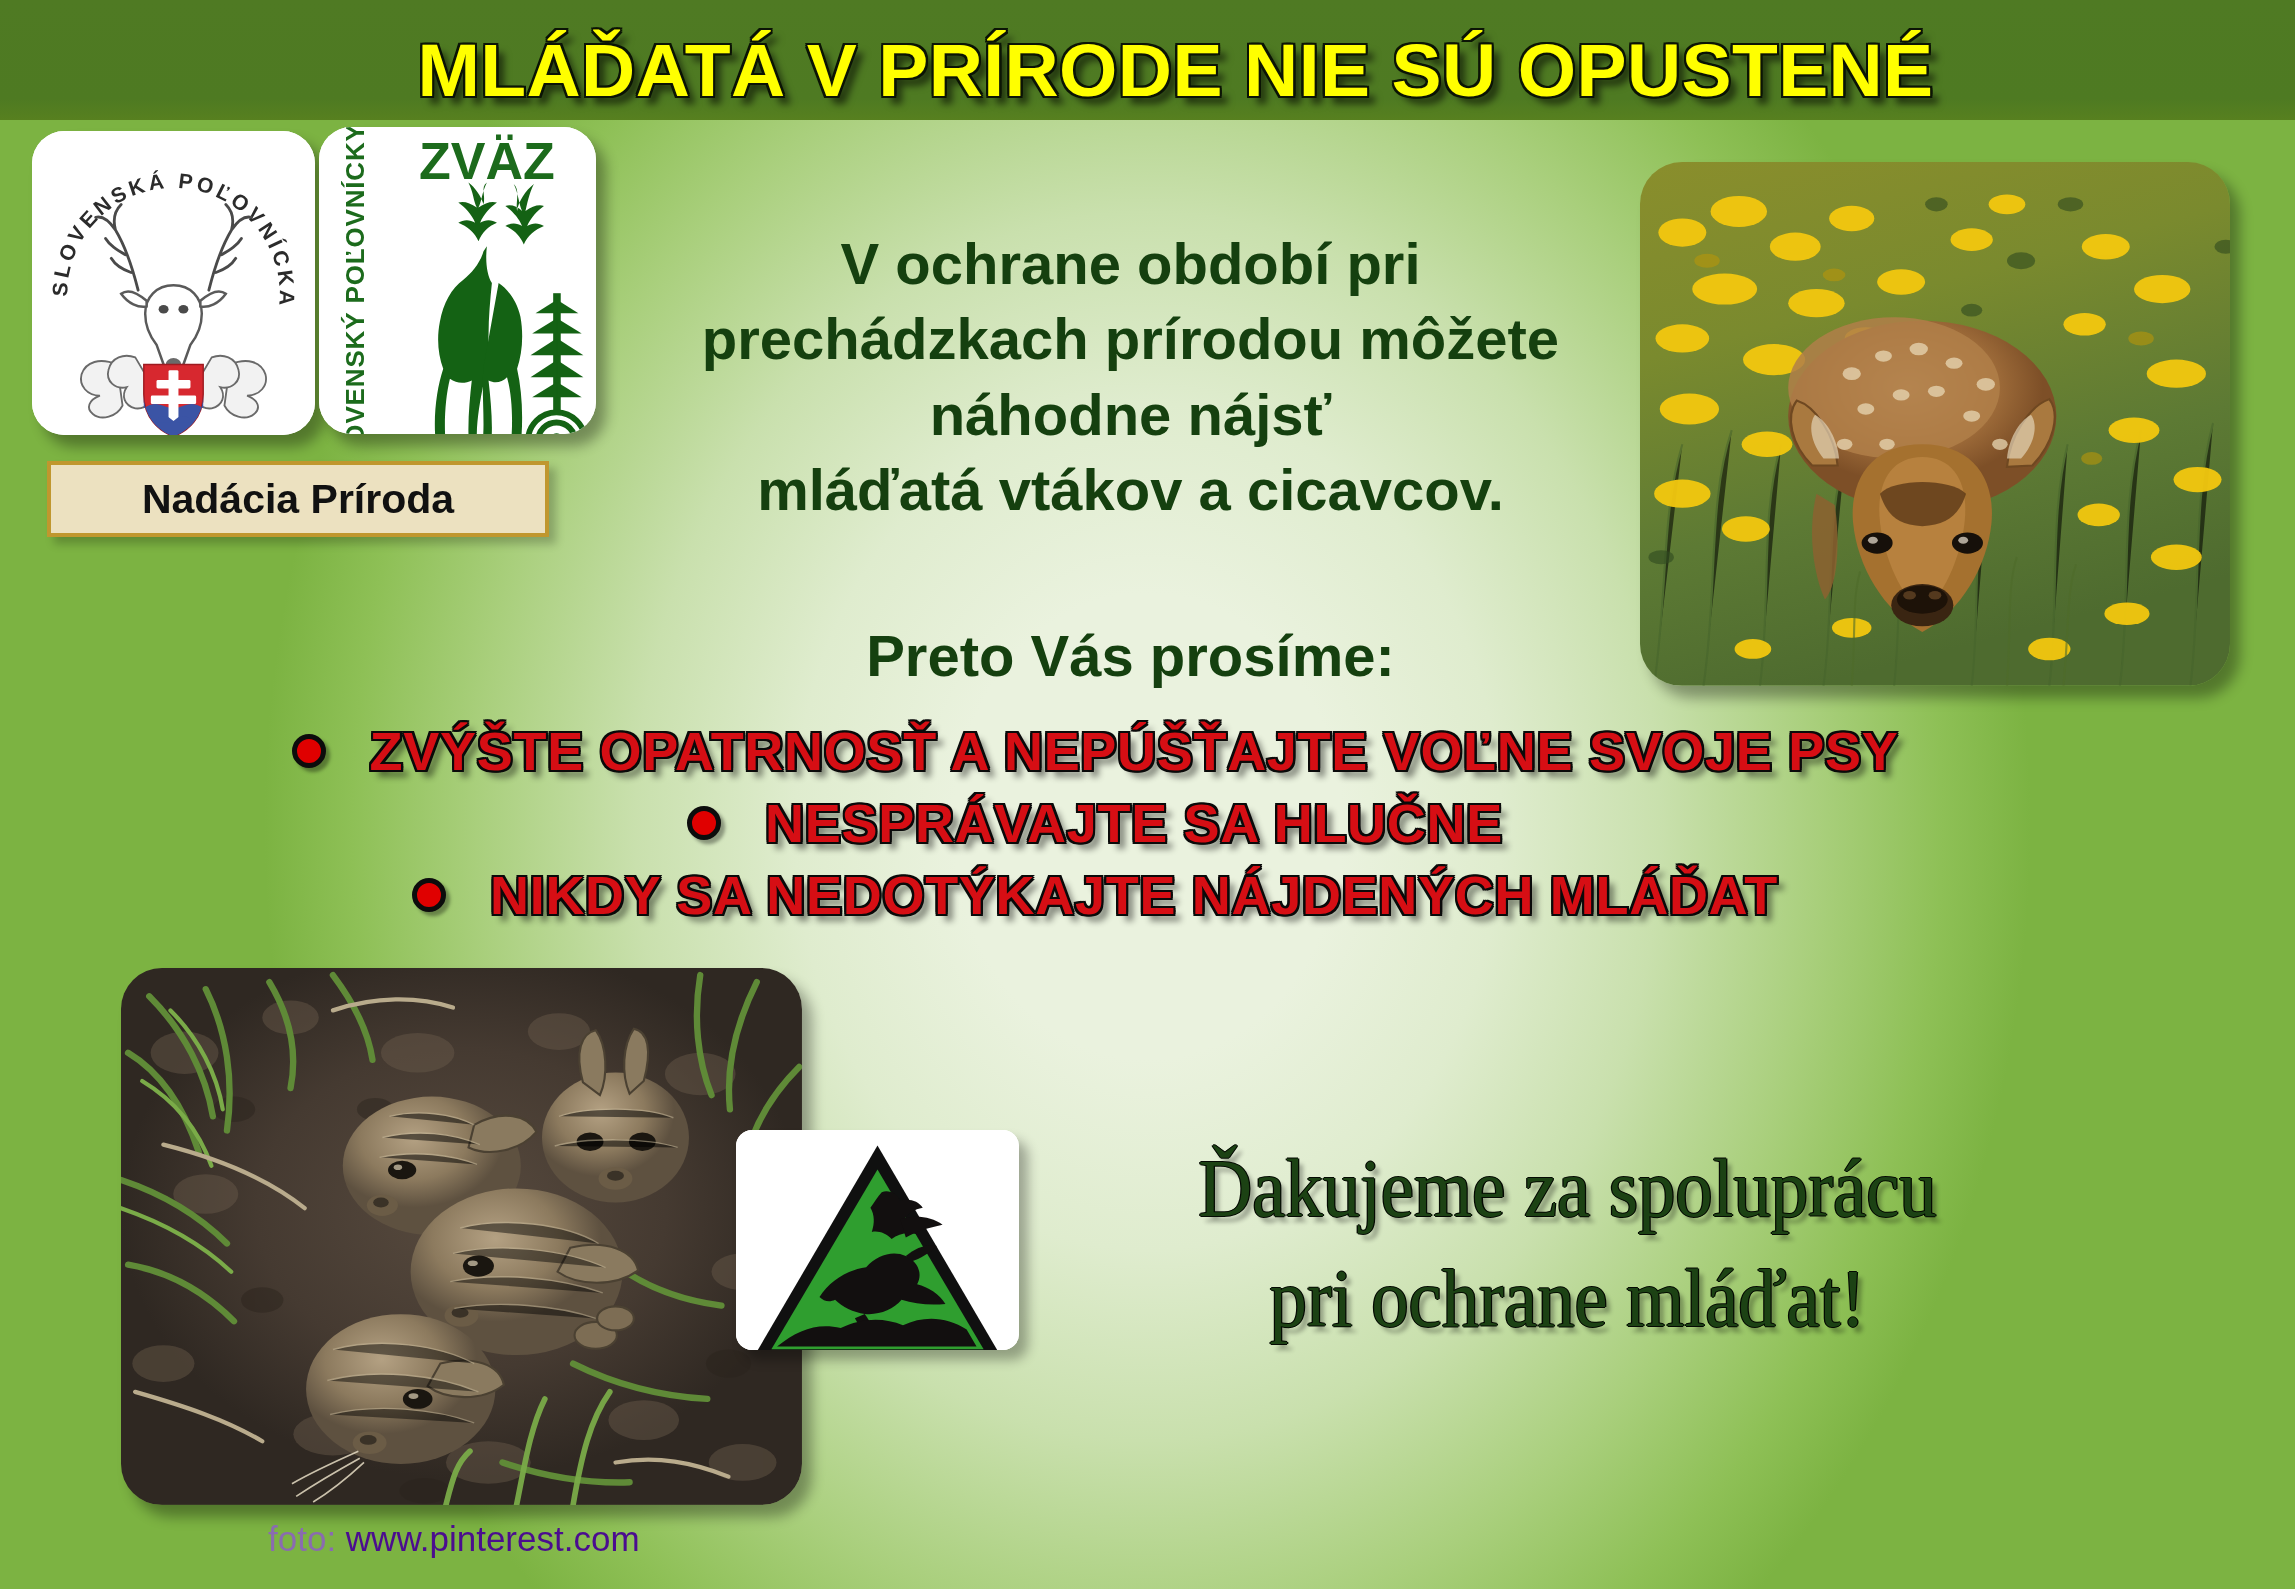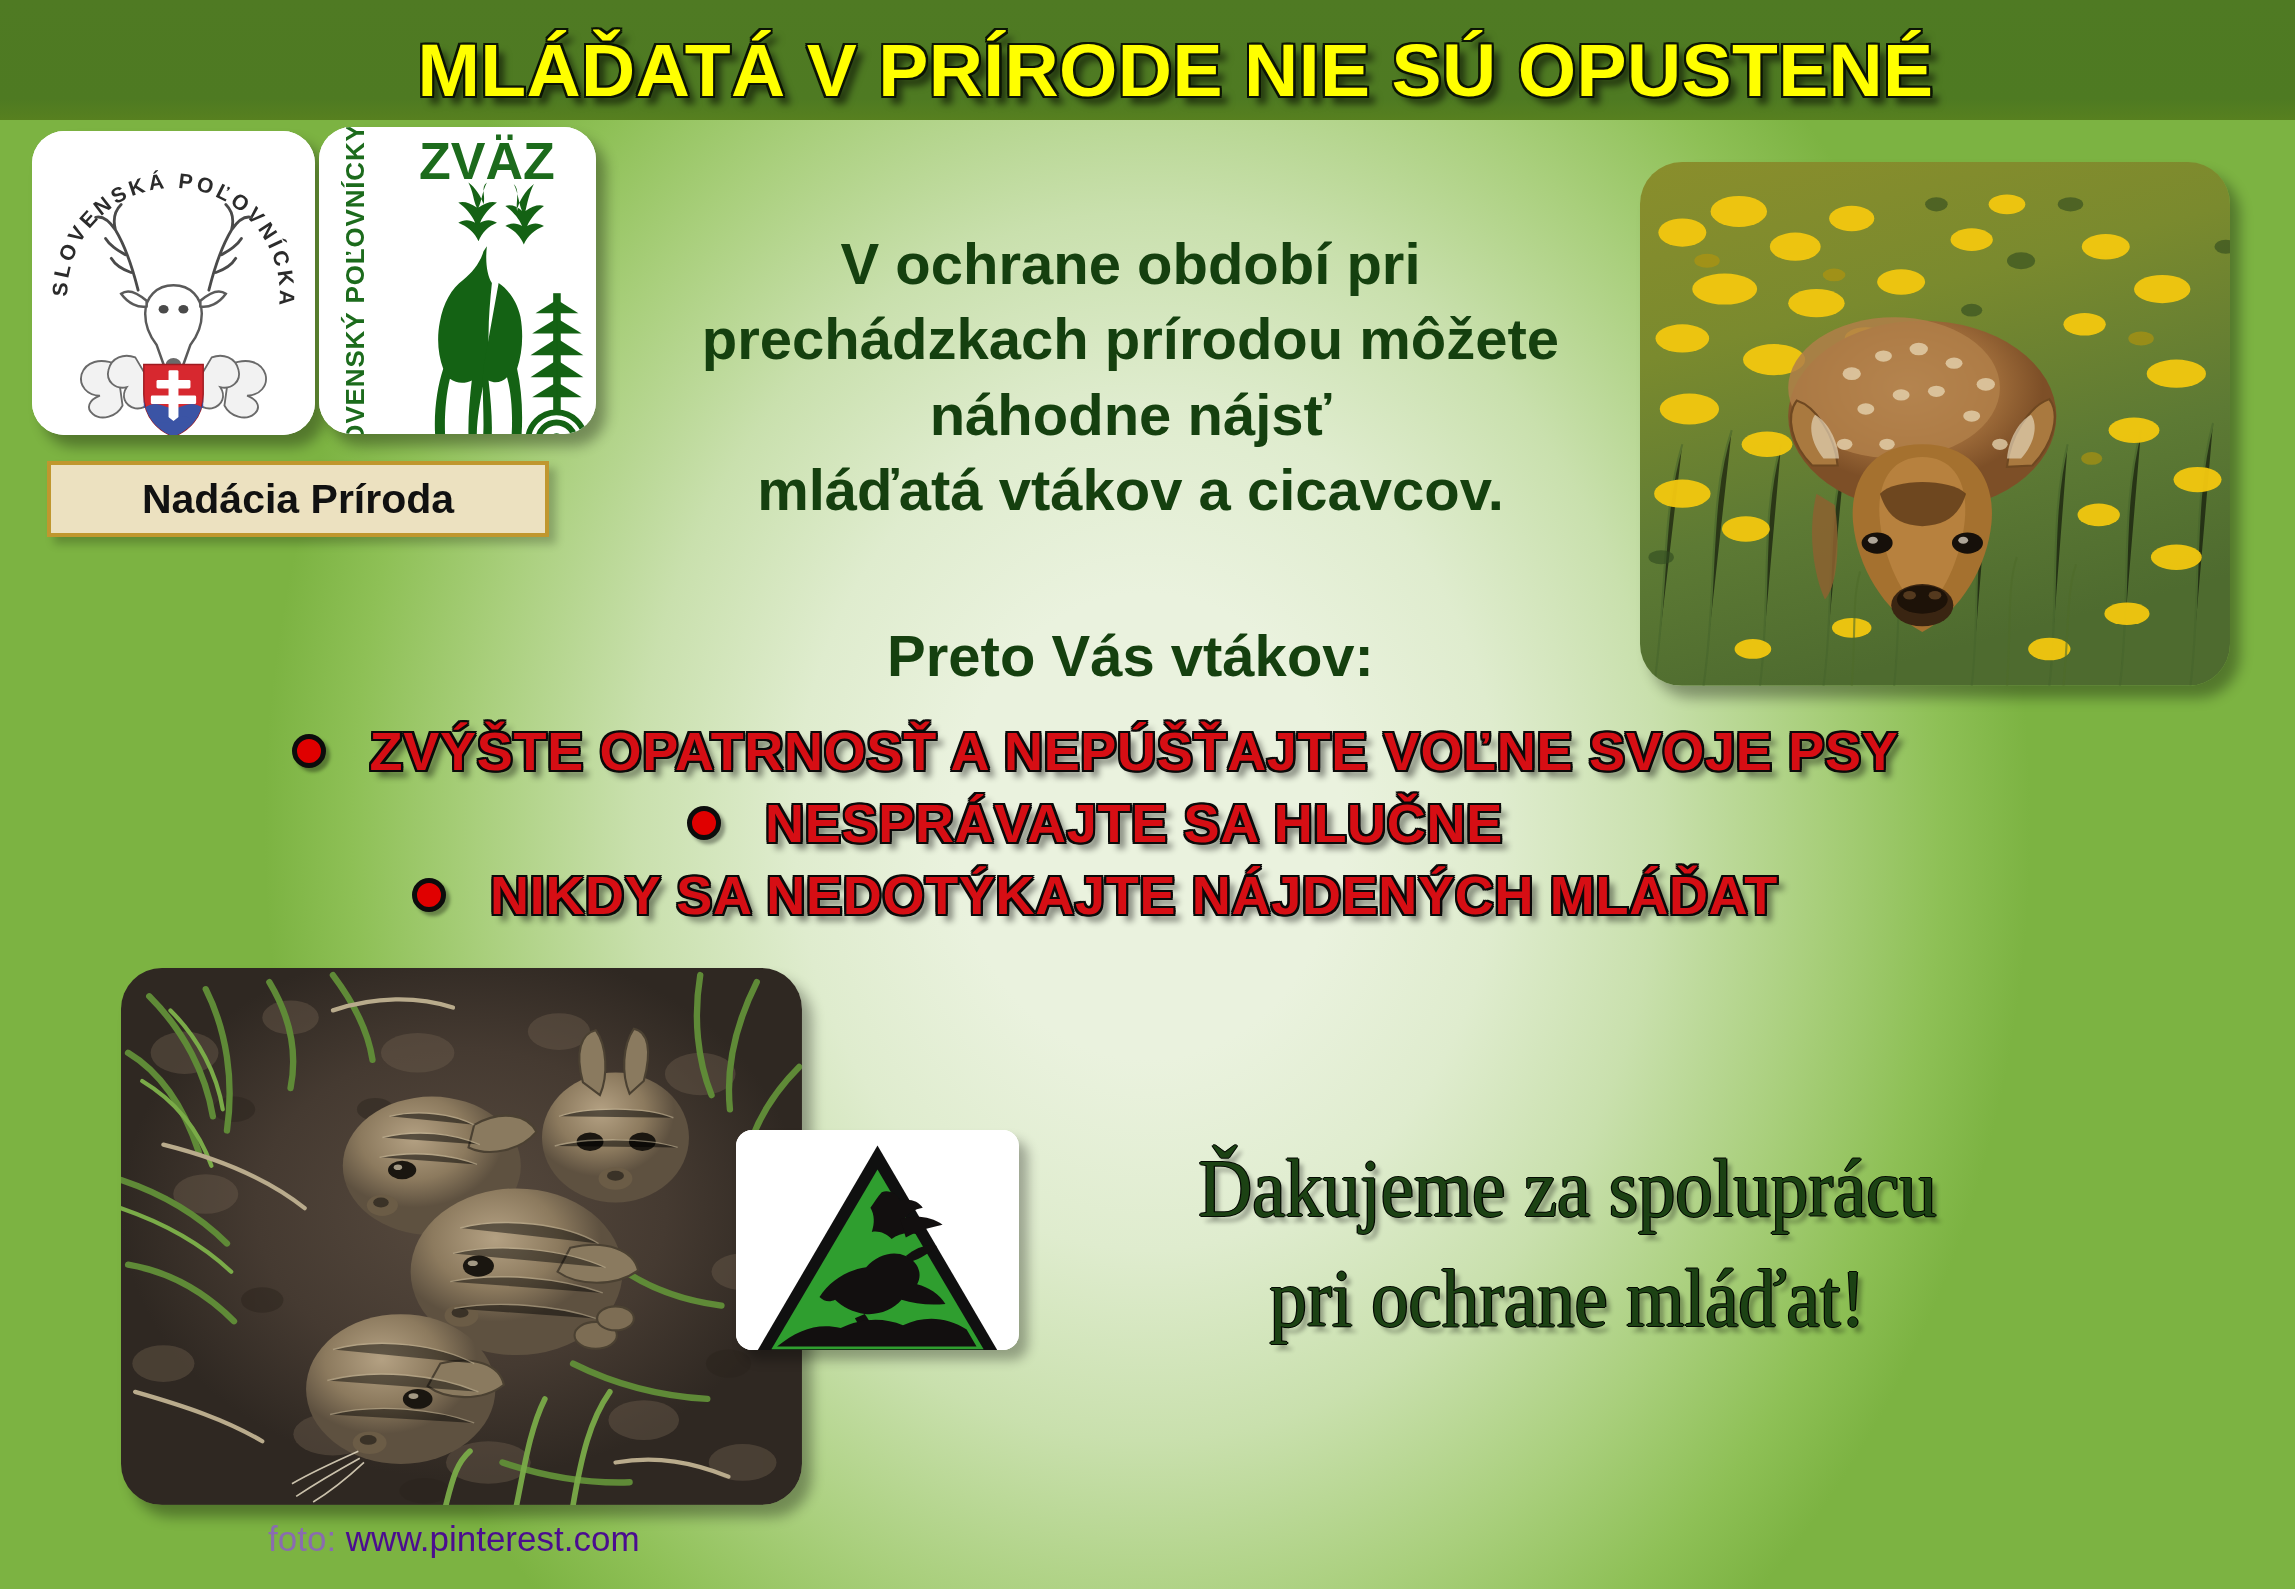--- a/index.html
+++ b/index.html
@@ -216,21 +216,21 @@
     <span>Nadácia Príroda</span>
   </div>
 
   <div id="intro">
     <div>V ochrane období pri</div>
     <div>prechádzkach prírodou môžete</div>
     <div>náhodne nájsť</div>
     <div>mláďatá vtákov a cicavcov.</div>
   </div>
 
-  <div id="ask">Preto Vás vtákov:</div>
+  <div id="ask">Preto Vás prosíme:</div>
 
   <div id="rules">
     <div class="rule">
       <span class="bullet"></span>
       <span class="rule-text">ZVÝŠTE OPATRNOSŤ A NEPÚŠŤAJTE VOĽNE SVOJE PSY</span>
     </div>
     <div class="rule">
       <span class="bullet"></span>
       <span class="rule-text">NESPRÁVAJTE SA HLUČNE</span>
     </div>

